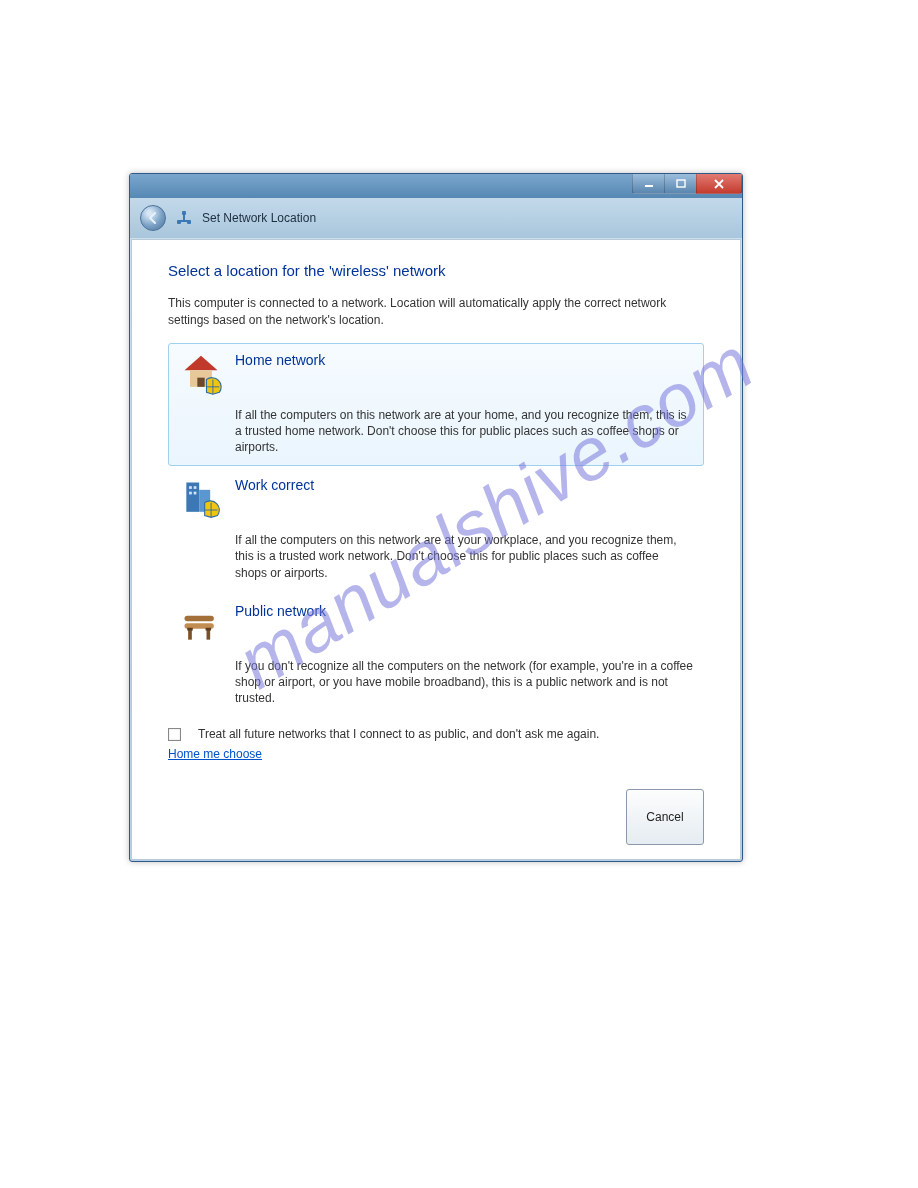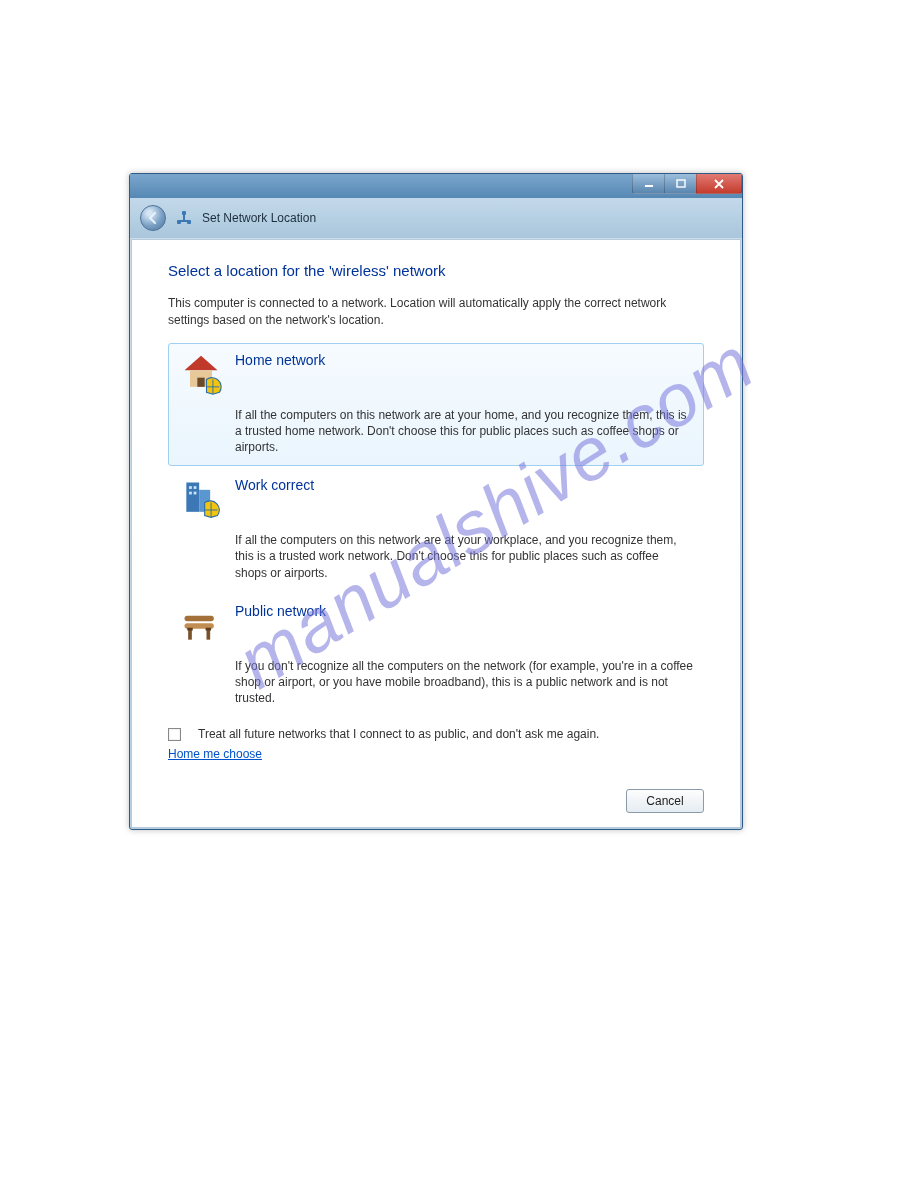--- a/index.html
+++ b/index.html
@@ -131,21 +131,21 @@
   .checkbox {
     width:13px; height:13px; border:1px solid #888; background:#fff;
     box-shadow: inset 0 0 2px rgba(0,0,0,0.15);
   }
   .help-link { color:#0052cc; text-decoration: underline; margin-top:6px; display:inline-block; cursor:pointer;}
   .footer {
     display:flex; justify-content:flex-end; padding-top:28px;
   }
   .btn {
     min-width: 78px;
-    padding: 4px 14px;
+    padding: 20px 14px;
     border: 1px solid #8a9aab;
     border-radius: 3px;
     background: linear-gradient(#fdfdfd, #e5ecf2);
     font-size: 12px;
     color: #222;
     cursor: pointer;
     text-align:center;
   }
 </style>
 </head>

